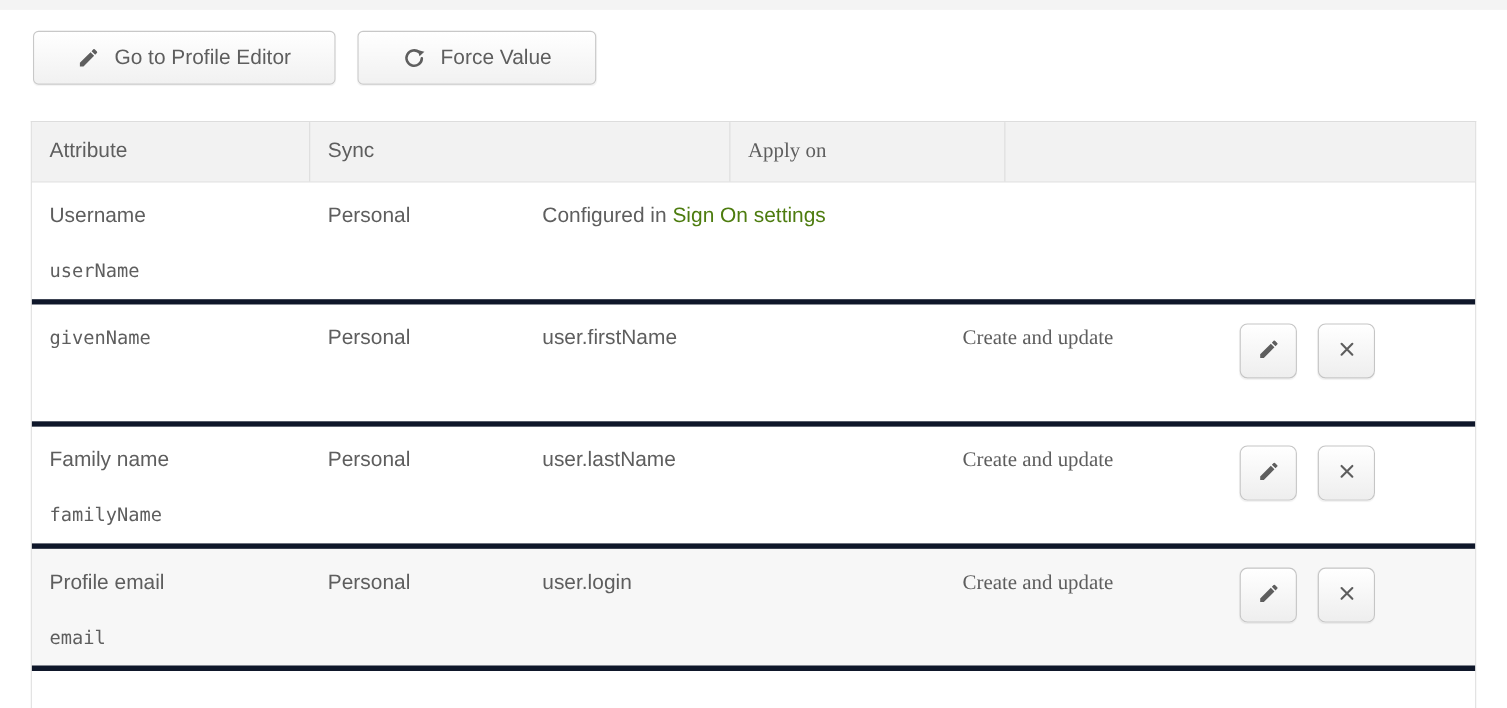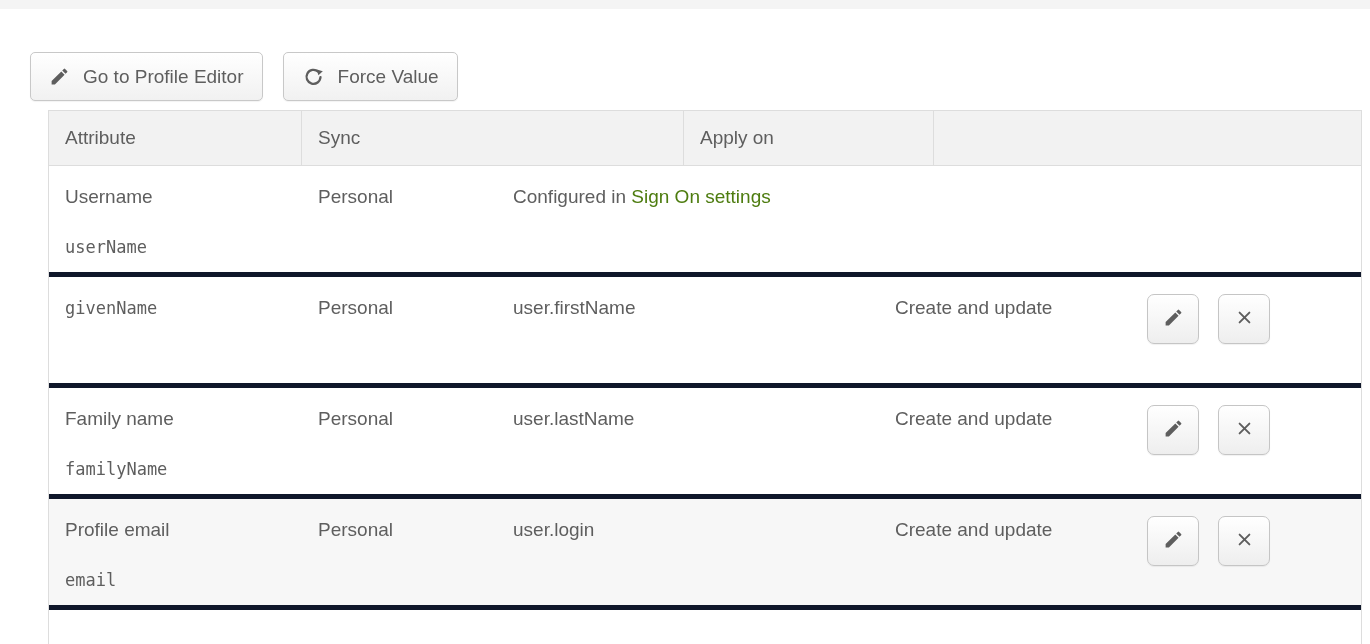--- a/index.html
+++ b/index.html
@@ -22,37 +22,36 @@
     position: absolute;
     left: 30px; top: 28px;
     display: flex;
     gap: 20px;
   }
   .btn {
     height: 49px;
     display: inline-flex;
     align-items: center;
     gap: 13px;
-    padding: 0 18px;
+    padding: 0 39px;
     border: 1px solid #c8c8c8;
     border-radius: 5px;
     background: linear-gradient(#ffffff, #f1f1f1);
     box-shadow: 0 1px 1px rgba(0,0,0,0.05);
     font-family: inherit;
     font-size: 19px;
     color: #5e5e5e;
     cursor: pointer;
     box-sizing: border-box;
-    margin-top: 24px;
   }
   .btn .ic { display: inline-flex; align-items: center; }
   
   .table {
     position: absolute;
-    left: 48px; top: 110px;
+    left: 28px; top: 110px;
     width: 1314px; height: 534px;
     box-sizing: border-box;
     border: 1px solid #dddddd;
     border-bottom: none;
     background: #ffffff;
   }
   .thead {
     display: flex;
     height: 55px;
     box-sizing: border-box;
@@ -65,21 +64,21 @@
     align-items: center;
     padding-left: 16px;
     font-size: 19px;
     color: #5e5e5e;
     border-right: 1px solid #dddddd;
   }
   .th:last-child { border-right: none; }
   .c1 { width: 253px; }
   .c2 { width: 195px; }
   .c3 { width: 382px; }
-  .c4 { width: 250px; }
+  .c4 { width: 250px; font-family: Liberation Serif, serif; }
   .c5 { flex: 1; }
   .trow {
     display: flex;
     height: 111px;
     box-sizing: border-box;
     border-bottom: 5px solid #0f172a;
     background: #ffffff;
   }
   .trow.highlighted { background: #f7f7f7; }
   .trow.partial { height: 34px; border-bottom: none; }

